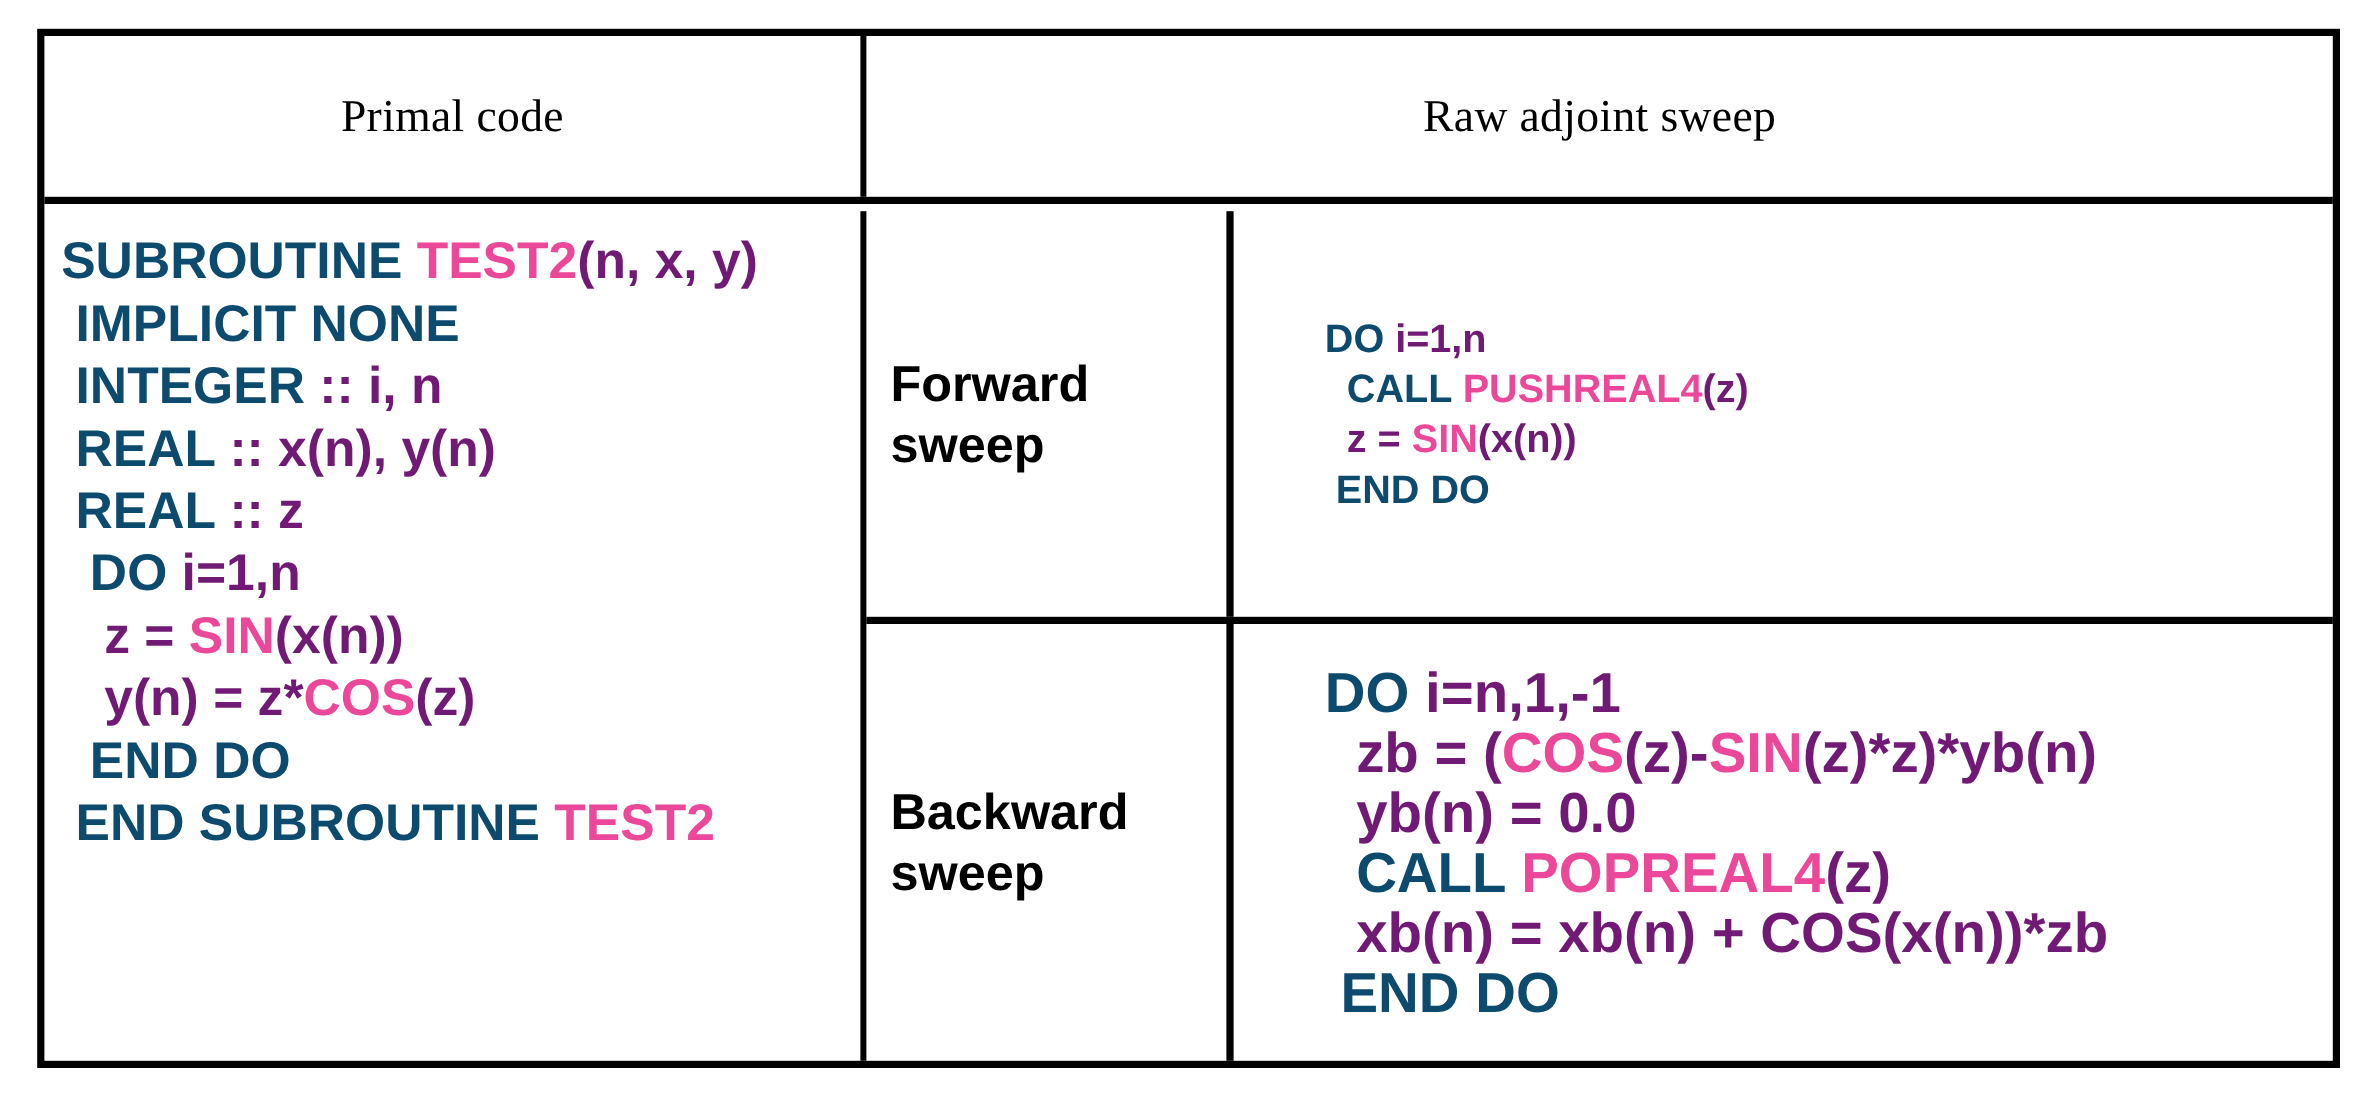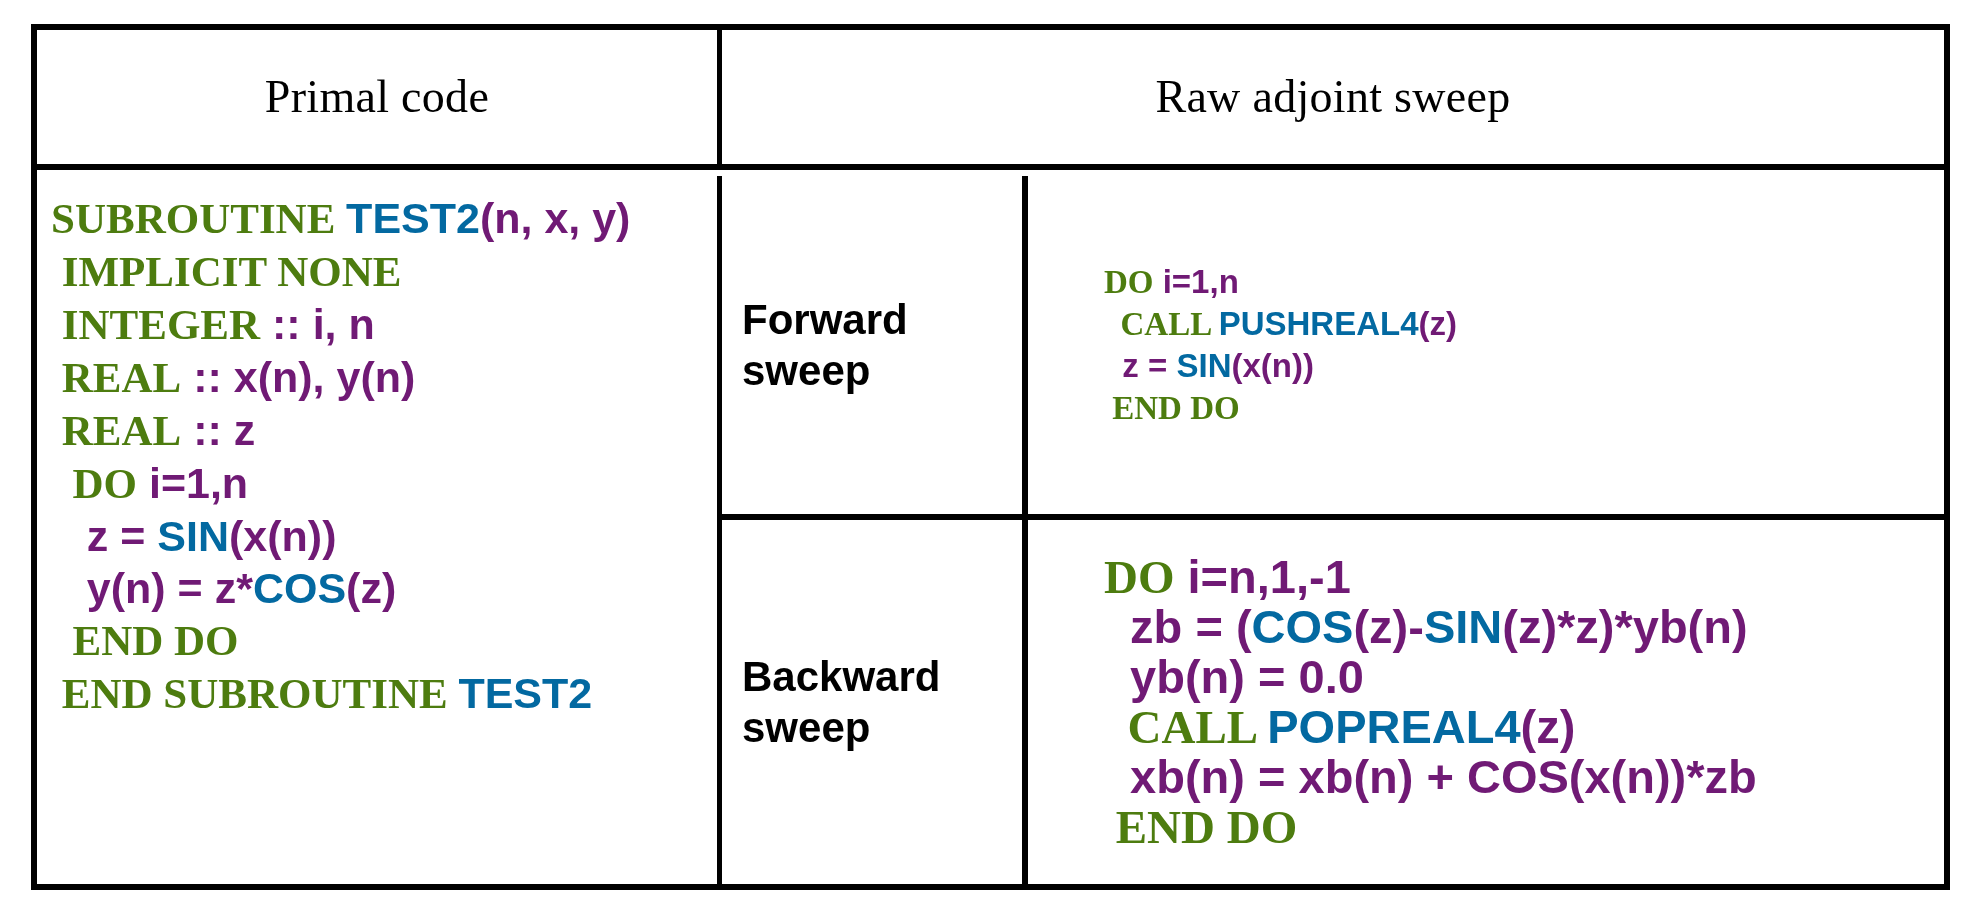--- a/index.html
+++ b/index.html
@@ -46,21 +46,21 @@
     box-sizing: border-box;
     border-bottom: 6px solid #000000;
   }
   .header-cell {
     display: flex;
     align-items: center;
     justify-content: center;
     box-sizing: border-box;
     font-family: "Liberation Serif", serif;
     font-weight: 400;
-    font-size: 46px;
+    font-size: 38px;
     color: #000000;
     line-height: 1;
     letter-spacing: 0.3px;
   }
   .header-cell.primal {
     width: 685px;            
     border-right: 5px solid #000000;
   }
   .header-cell.adjoint {
     flex: 1 1 auto;
@@ -137,22 +137,22 @@
   .code-forward {
     font-size: 33px;
     line-height: 42px;
   }
   .code-backward {
     font-size: 47px;
     line-height: 50px;
   }
   .code .ln { display: block; }
 
-  .kw  { color: #4d7c0f; font-family: Liberation Serif, serif; }   
-  .fn  { color: #0369a1; }   
+  .kw  { color: #0c4a6e; }   
+  .fn  { color: #ec4899; }   
   .pl  { color: #701a75; }   
 </style>
 </head>
 <body>
 
 <div class="page">
 
   <div class="cmp-table">
 
     <div class="header-row">

